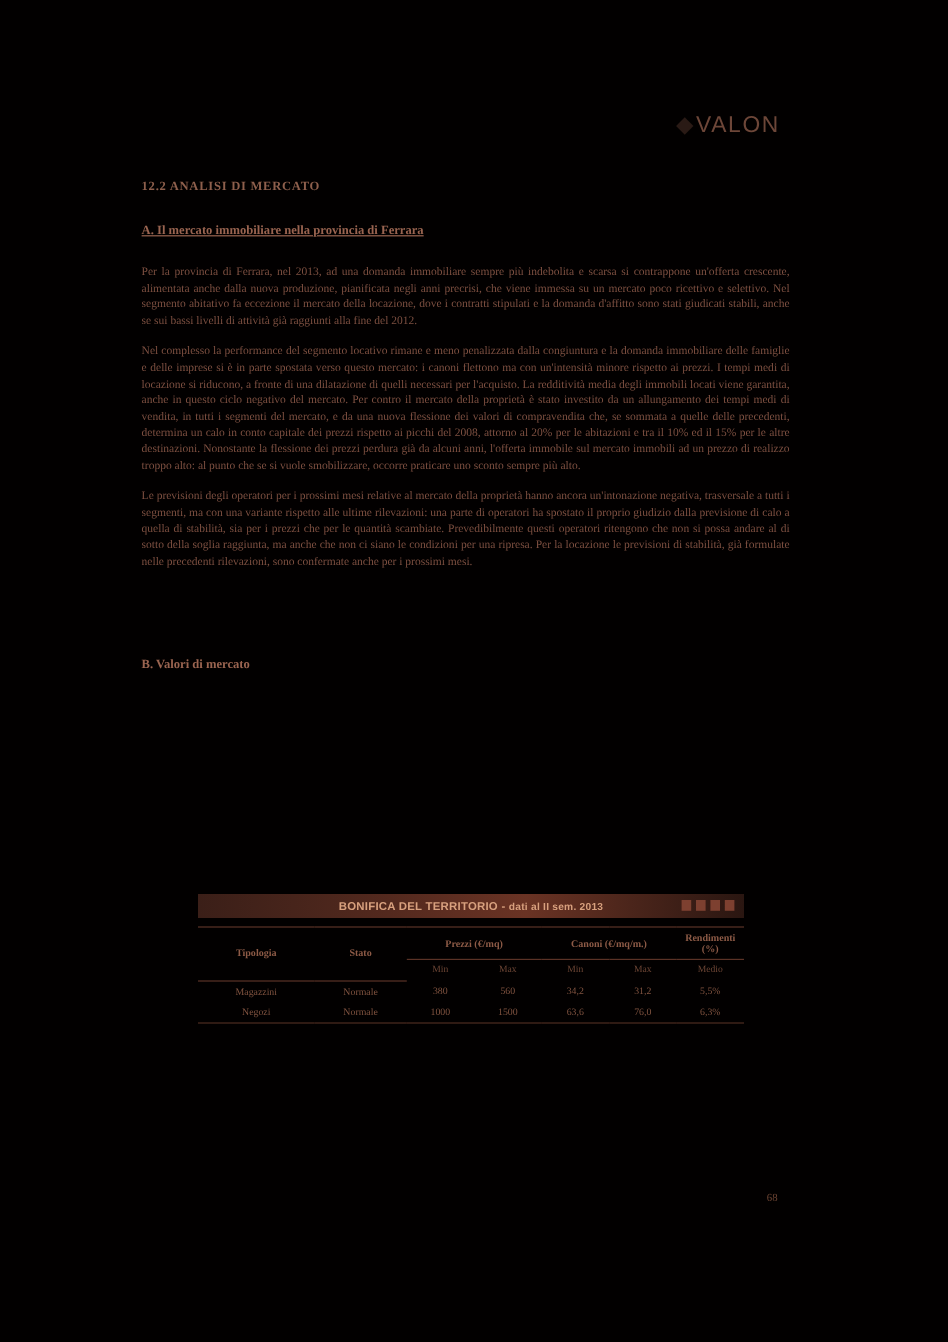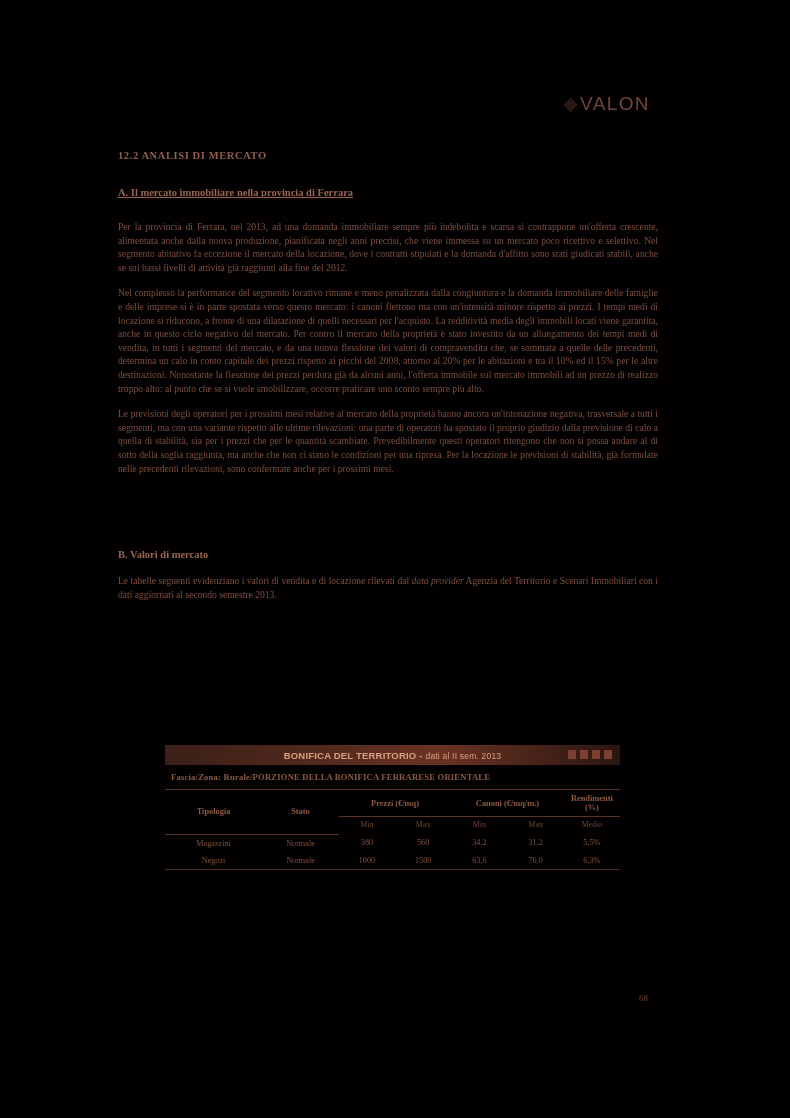--- a/index.html
+++ b/index.html
@@ -103,21 +103,21 @@
   }
   .tbl-header-bar .ht {
     font-family: "Liberation Sans", sans-serif;
     font-size: 9.5px;
     font-weight: bold;
     color: #d8a07e;
     letter-spacing: 0.2px;
     white-space: nowrap;
   }
   .tbl-header-bar .ht .thin {
-    font-weight: normal;
+    font-weight: bold;
     font-size: 8.5px;
   }
   .bar-blocks {
     position: absolute;
     right: 8px;
     top: 5px;
     display: flex;
     gap: 4px;
   }
   .bar-blocks i {
@@ -199,37 +199,35 @@
     <p class="para">Per la provincia di Ferrara, nel 2013, ad una domanda immobiliare sempre più indebolita e scarsa si contrappone un'offerta crescente, alimentata anche dalla nuova produzione, pianificata negli anni precrisi, che viene immessa su un mercato poco ricettivo e selettivo. Nel segmento abitativo fa eccezione il mercato della locazione, dove i contratti stipulati e la domanda d'affitto sono stati giudicati stabili, anche se sui bassi livelli di attività già raggiunti alla fine del 2012.</p>
 
     <p class="para">Nel complesso la performance del segmento locativo rimane e meno penalizzata dalla congiuntura e la domanda immobiliare delle famiglie e delle imprese si è in parte spostata verso questo mercato: i canoni flettono ma con un'intensità minore rispetto ai prezzi. I tempi medi di locazione si riducono, a fronte di una dilatazione di quelli necessari per l'acquisto. La redditività media degli immobili locati viene garantita, anche in questo ciclo negativo del mercato. Per contro il mercato della proprietà è stato investito da un allungamento dei tempi medi di vendita, in tutti i segmenti del mercato, e da una nuova flessione dei valori di compravendita che, se sommata a quelle delle precedenti, determina un calo in conto capitale dei prezzi rispetto ai picchi del 2008, attorno al 20% per le abitazioni e tra il 10% ed il 15% per le altre destinazioni. Nonostante la flessione dei prezzi perdura già da alcuni anni, l'offerta immobile sul mercato immobili ad un prezzo di realizzo troppo alto: al punto che se si vuole smobilizzare, occorre praticare uno sconto sempre più alto.</p>
 
     <p class="para">Le previsioni degli operatori per i prossimi mesi relative al mercato della proprietà hanno ancora un'intonazione negativa, trasversale a tutti i segmenti, ma con una variante rispetto alle ultime rilevazioni: una parte di operatori ha spostato il proprio giudizio dalla previsione di calo a quella di stabilità, sia per i prezzi che per le quantità scambiate. Prevedibilmente questi operatori ritengono che non si possa andare al di sotto della soglia raggiunta, ma anche che non ci siano le condizioni per una ripresa. Per la locazione le previsioni di stabilità, già formulate nelle precedenti rilevazioni, sono confermate anche per i prossimi mesi.</p>
 
     <div class="spacer-lg"></div>
 
     <h2 class="sub-title-b">B. Valori di mercato</h2>
 
-    <p class="para tight"><span>Le tabelle seguenti evidenziano i valori di vendita e di locazione rilevati dal </span><span class="em">data provider</span><span> Agenzia del Territorio e Scenari Immobiliari con i dati aggiornati al secondo semestre 2013.</span></p>
 
   </div>
 
   <div class="table-wrap">
 
     <div class="tbl-header-bar">
       <div class="ht"><span>BONIFICA DEL TERRITORIO - </span><span class="thin">dati al II sem. 2013</span></div>
       <div class="bar-blocks">
         <i></i>
         <i></i>
         <i></i>
         <i></i>
       </div>
     </div>
 
-    <div class="meta-line two bold">Fascia/Zona: Rurale/PORZIONE DELLA BONIFICA FERRARESE ORIENTALE</div>
 
     <table class="vals">
       <thead>
         <tr class="g1">
           <th class="col-tip" rowspan="2">Tipologia</th>
           <th class="col-sta" rowspan="2">Stato</th>
           <th colspan="2">Prezzi (€/mq)</th>
           <th colspan="2">Canoni (€/mq/m.)</th>
           <th>Rendimenti (%)</th>
         </tr>

